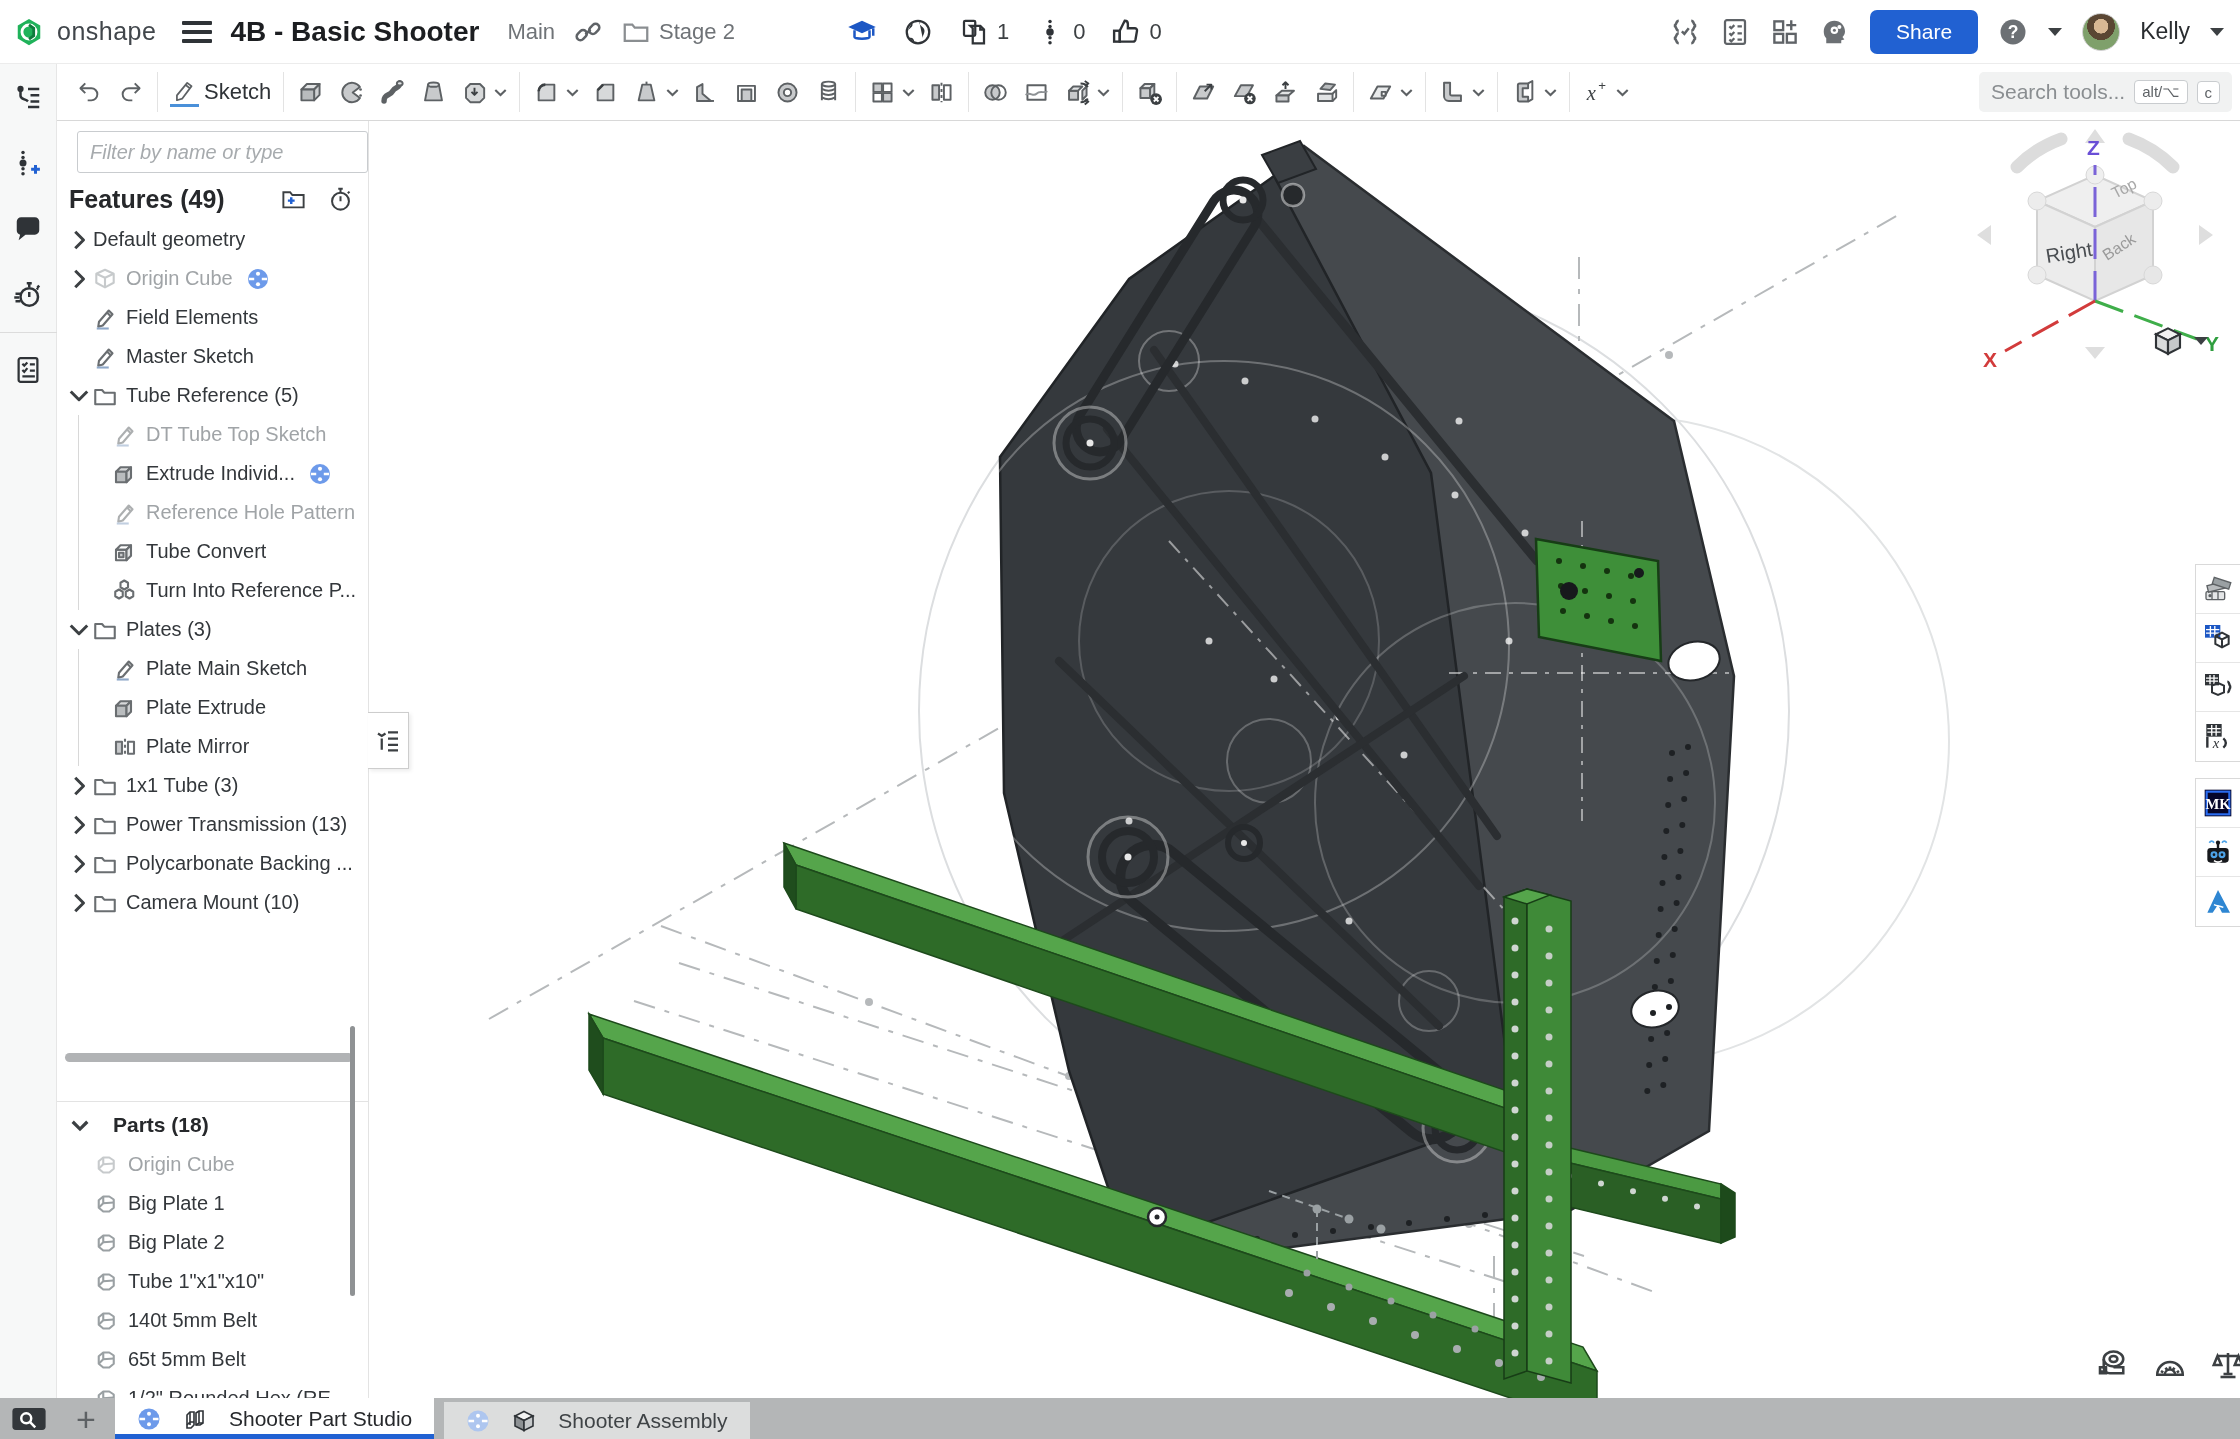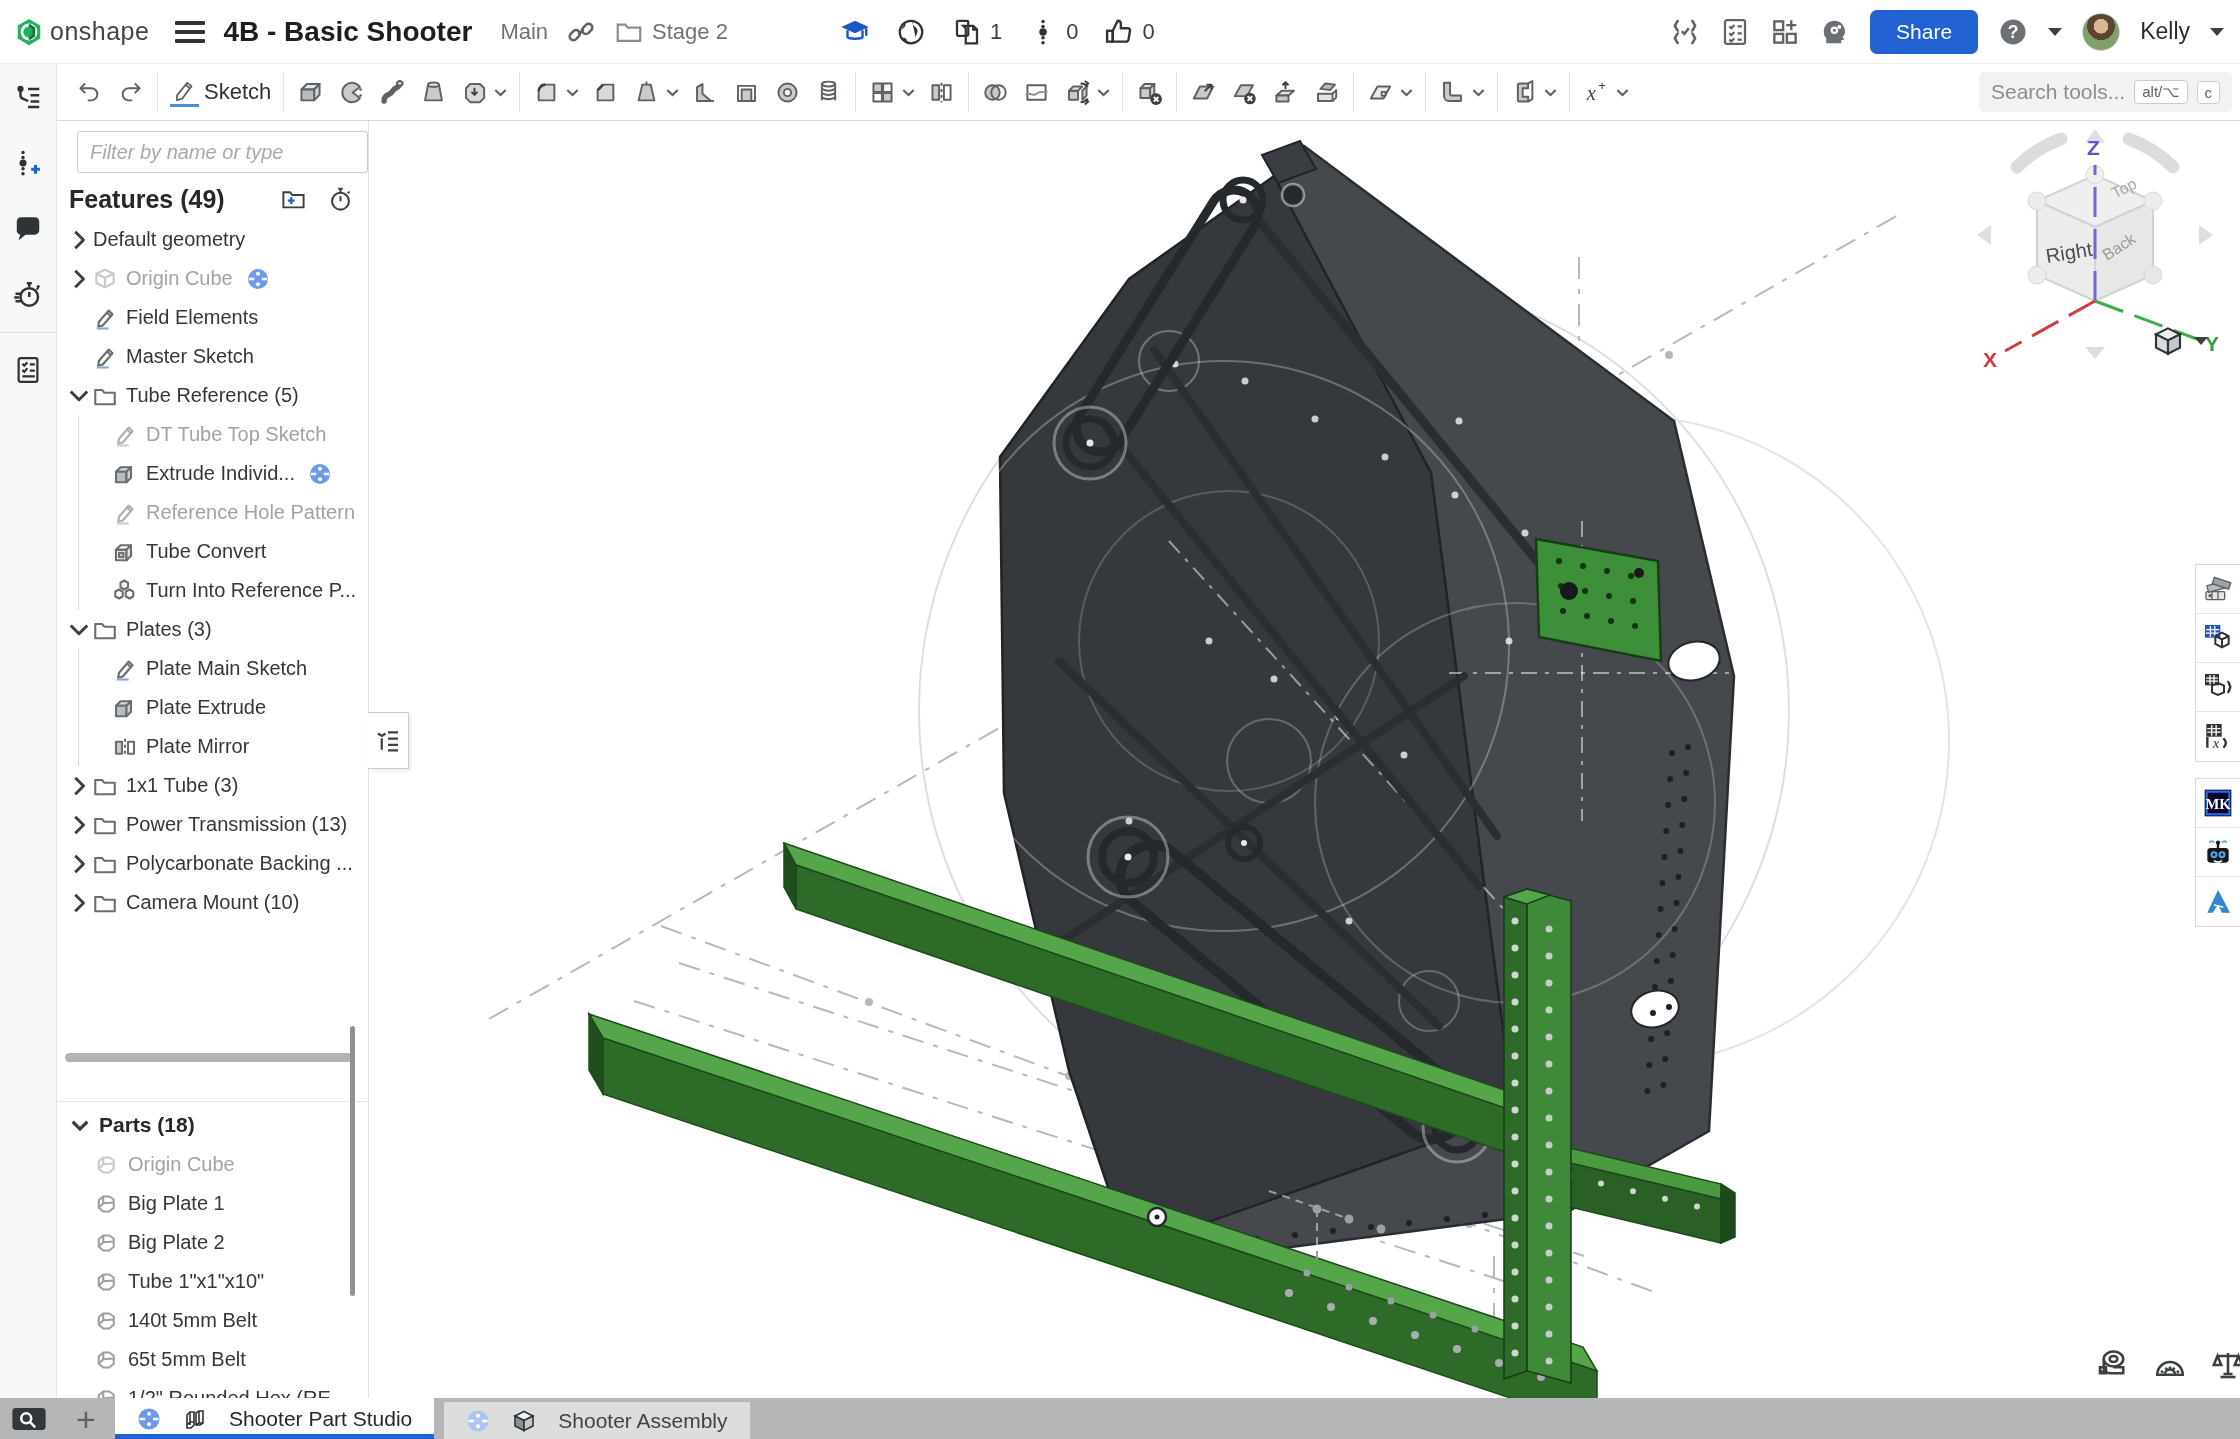--- a/index.html
+++ b/index.html
@@ -3,21 +3,21 @@
 <meta charset="utf-8">
 <style>
   html,body{margin:0;padding:0;background:#e8e8e8;}
   *{box-sizing:border-box;}
   .app{position:relative;width:2240px;height:1439px;background:#fff;overflow:hidden;
        font-family:"Liberation Sans",sans-serif;color:#3c4043;}
   svg{display:block;}
   
   .top-bar{position:absolute;left:0;top:0;width:2240px;height:64px;background:#fff;
            display:flex;align-items:center;border-bottom:1px solid #ececec;z-index:30;}
-  .logo-wrap{display:flex;align-items:center;gap:6px;padding-left:14px;}
+  .logo-wrap{display:flex;align-items:center;gap:13px;padding-left:14px;}
   .logo-text{font-size:25px;font-weight:500;color:#41464b;letter-spacing:.5px;}
   .hamburger{margin-left:26px;width:30px;height:30px;display:flex;flex-direction:column;justify-content:center;gap:5px;cursor:pointer;}
   .hamburger i{display:block;height:4px;background:#2f3337;border-radius:1px;}
   .doc-title{margin-left:18px;font-size:28px;font-weight:700;color:#1c1e21;white-space:nowrap;}
   .muted-lg{font-size:22px;color:#6f7377;margin-left:28px;white-space:nowrap;}
   .hicon{width:30px;height:30px;flex:0 0 auto;}
   .hgap{margin-left:18px;}
   .stat{display:flex;align-items:center;gap:8px;font-size:22px;color:#3c4043;}
   .header-mid{display:flex;align-items:center;gap:26px;margin-left:112px;}
   .header-right{margin-left:auto;display:flex;align-items:center;gap:20px;padding-right:16px;}
@@ -67,21 +67,21 @@
   .trow .chev{width:26px;height:26px;flex:0 0 26px;display:flex;align-items:center;}
   .trow .nico{width:24px;height:24px;flex:0 0 24px;margin-right:9px;display:flex;align-items:center;}
   .trow .lbl{white-space:nowrap;overflow:hidden;color:#33373b;}
   .trow.muted .lbl{color:#a0a4a7;}
   .trow.muted .nico{opacity:.55;}
   .trow .badge{margin-left:14px;width:22px;height:22px;flex:0 0 22px;}
   .hscroll{position:absolute;left:8px;top:932px;width:288px;height:9px;border-radius:5px;background:#b1b3b5;cursor:pointer;}
   .side-div{position:absolute;left:0;top:980px;width:100%;border-top:1px solid #e3e3e3;}
   .parts-block{position:absolute;left:0;top:984px;width:100%;}
   .parts-header{display:flex;align-items:center;height:40px;padding-left:10px;cursor:pointer;}
-  .parts-title{font-size:21px;font-weight:600;color:#26282b;margin-left:6px;}
+  .parts-title{font-size:21px;font-weight:600;color:#26282b;margin-left:20px;}
   .prow{display:flex;align-items:center;height:39px;padding-left:38px;cursor:pointer;}
   .prow .nico{width:24px;height:24px;margin-right:9px;}
   .prow .lbl{font-size:20px;color:#33373b;white-space:nowrap;}
   .prow.muted .lbl{color:#a0a4a7;}
   .prow.muted .nico{opacity:.55;}
   .vscroll{position:absolute;right:13px;top:905px;width:5px;height:270px;background:#8f9294;border-radius:3px;cursor:pointer;}
   .panel-handle{position:absolute;left:368px;top:712px;width:41px;height:57px;background:#fff;border:1px solid #cdcdcd;
                 border-left:none;z-index:22;display:flex;align-items:center;justify-content:center;cursor:pointer;
                 box-shadow:2px 2px 4px rgba(0,0,0,.08);}
   

